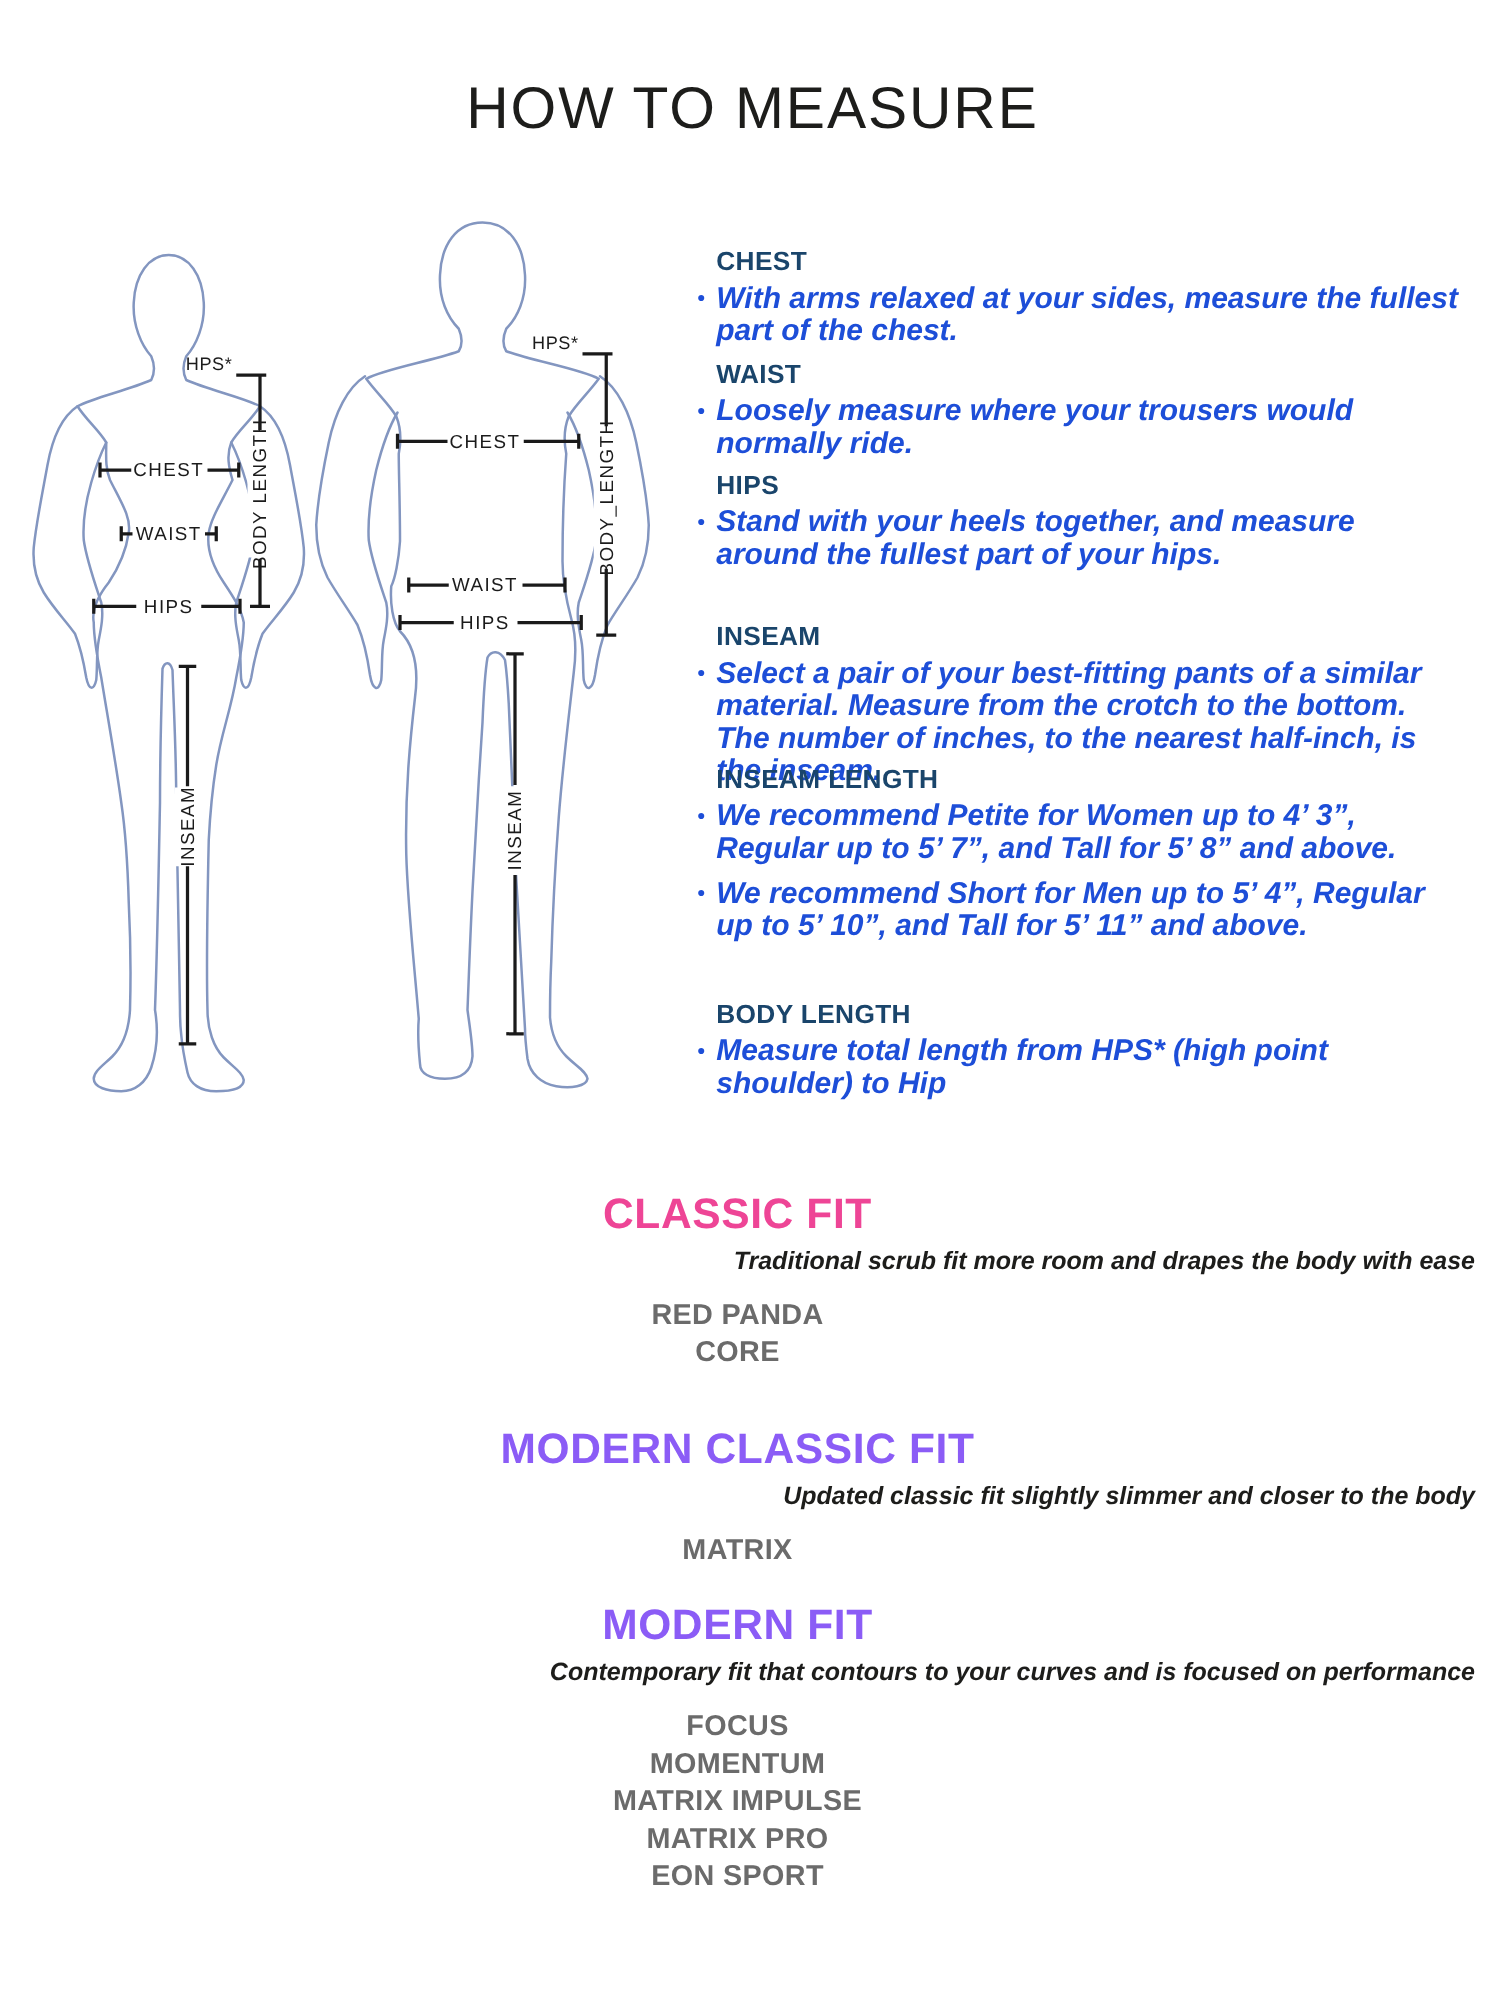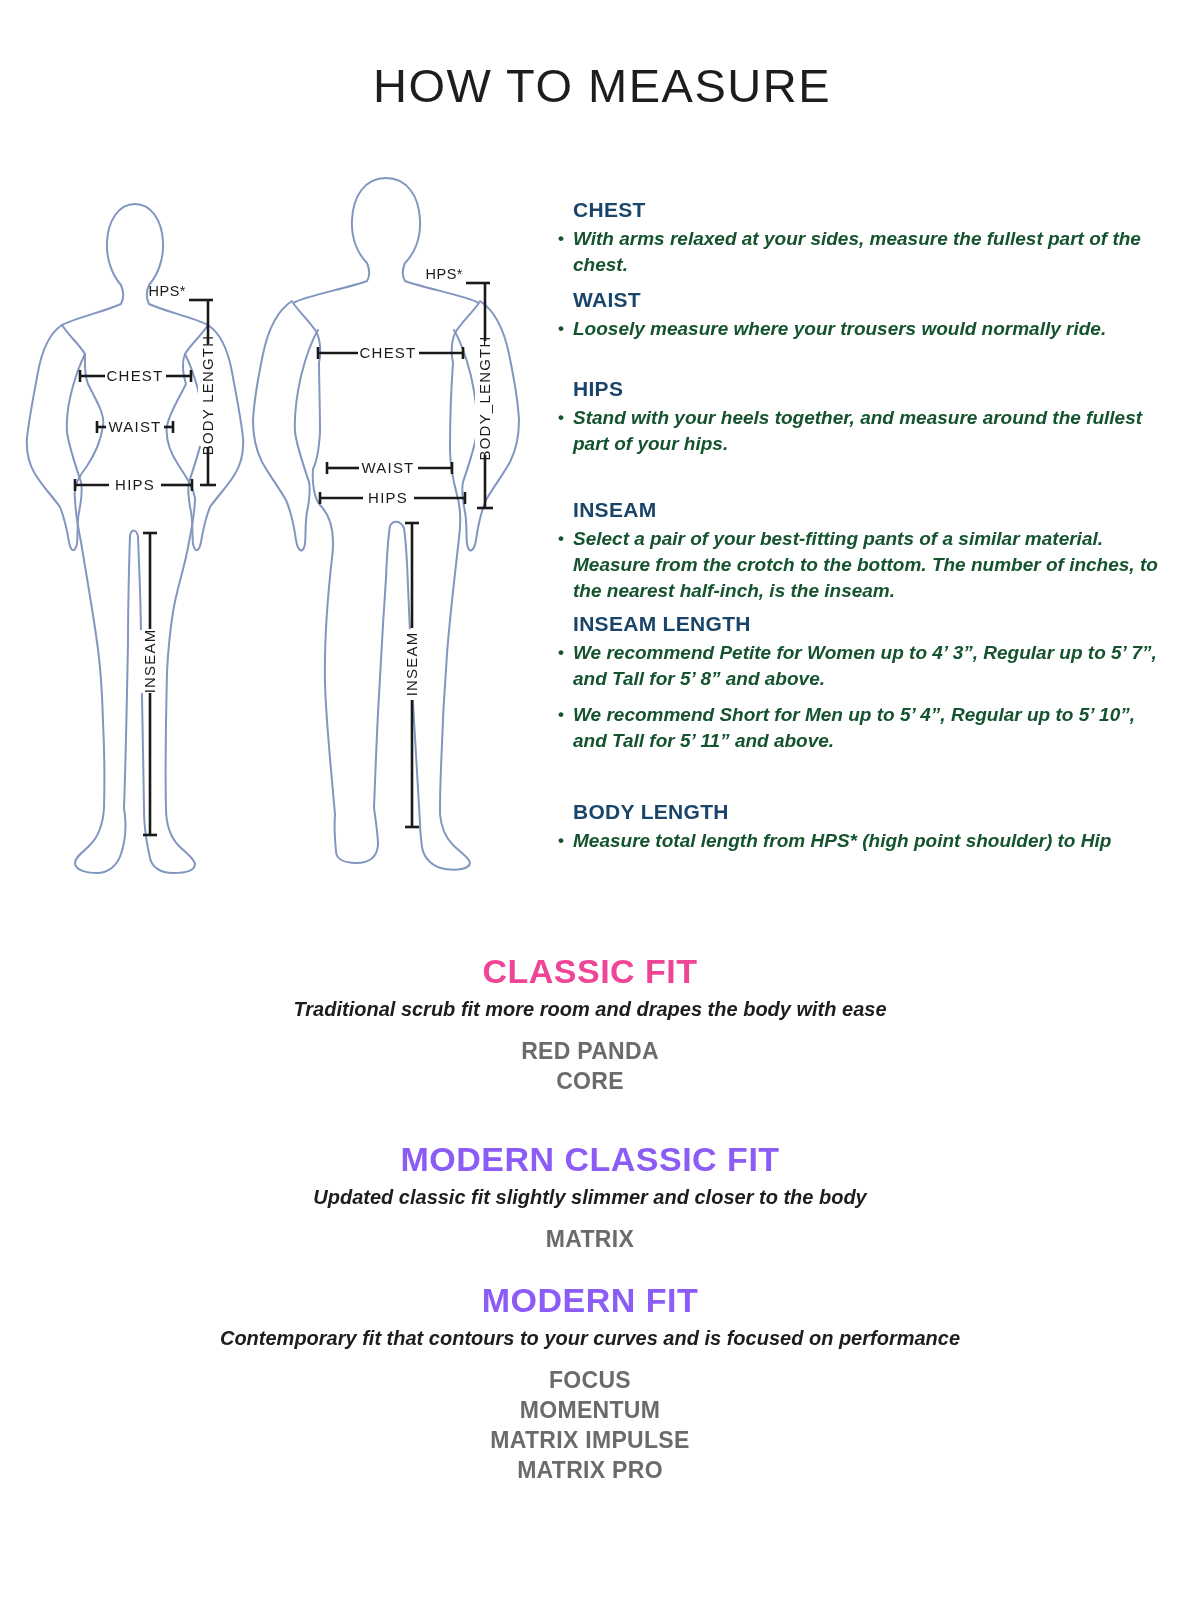--- a/index.html
+++ b/index.html
@@ -24,29 +24,29 @@
   .txtbg{fill:#ffffff;}
   
   .info{position:absolute;left:553px;top:192px;width:615px;height:700px;}
   .section{position:absolute;left:0;width:100%;}
   .section h3{
     margin:0 0 4px 20px;font-size:21px;font-weight:bold;
     color:#1a456b;letter-spacing:0.3px;
   }
   .bullet{
     position:relative;margin:0 0 10px 0;padding-left:20px;
-    font-style:italic;font-weight:600;font-size:19px;line-height:26px;color:#14532d;
+    font-style:italic;font-weight:600;font-size:24px;line-height:26px;color:#1d4ed8;
   }
   .bullet::before{content:"\2022";position:absolute;left:5px;top:0;font-style:normal;font-size:17px;}
   
   .fit{position:absolute;left:0;width:1180px;text-align:center;}
   .fit h2{margin:0;font-size:34px;font-weight:bold;letter-spacing:0.5px;line-height:38px;}
   .fit-pink h2{color:#ee4596;}
   .fit-green h2{color:#8b5cf6;}
-  .fit-desc{margin:8px 0 0 0;font-size:20px;font-style:italic;font-weight:600;color:#1d1d1b;}
+  .fit-desc{margin:8px 0 0 0;font-size:20px;font-style:italic;font-weight:600;color:#1d1d1b;text-align:right;}
   .brands{margin-top:15px;}
   .brand{font-size:23px;font-weight:bold;color:#6b6b6b;line-height:30px;letter-spacing:0.3px;}
 </style>
 </head>
 <body>
 
 <div class="page">
 
   <h1 class="page-title">HOW TO MEASURE</h1>
 
@@ -266,16 +266,17 @@
   </div>
 
   <div class="fit fit-green" style="top:1281px">
     <h2>MODERN FIT</h2>
     <p class="fit-desc">Contemporary fit that contours to your curves and is focused on performance</p>
     <div class="brands">
       <div class="brand">FOCUS</div>
       <div class="brand">MOMENTUM</div>
       <div class="brand">MATRIX IMPULSE</div>
       <div class="brand">MATRIX PRO</div>
+      <div class="brand">EON SPORT</div>
     </div>
   </div>
 
 </div>
 
 </body></html>

